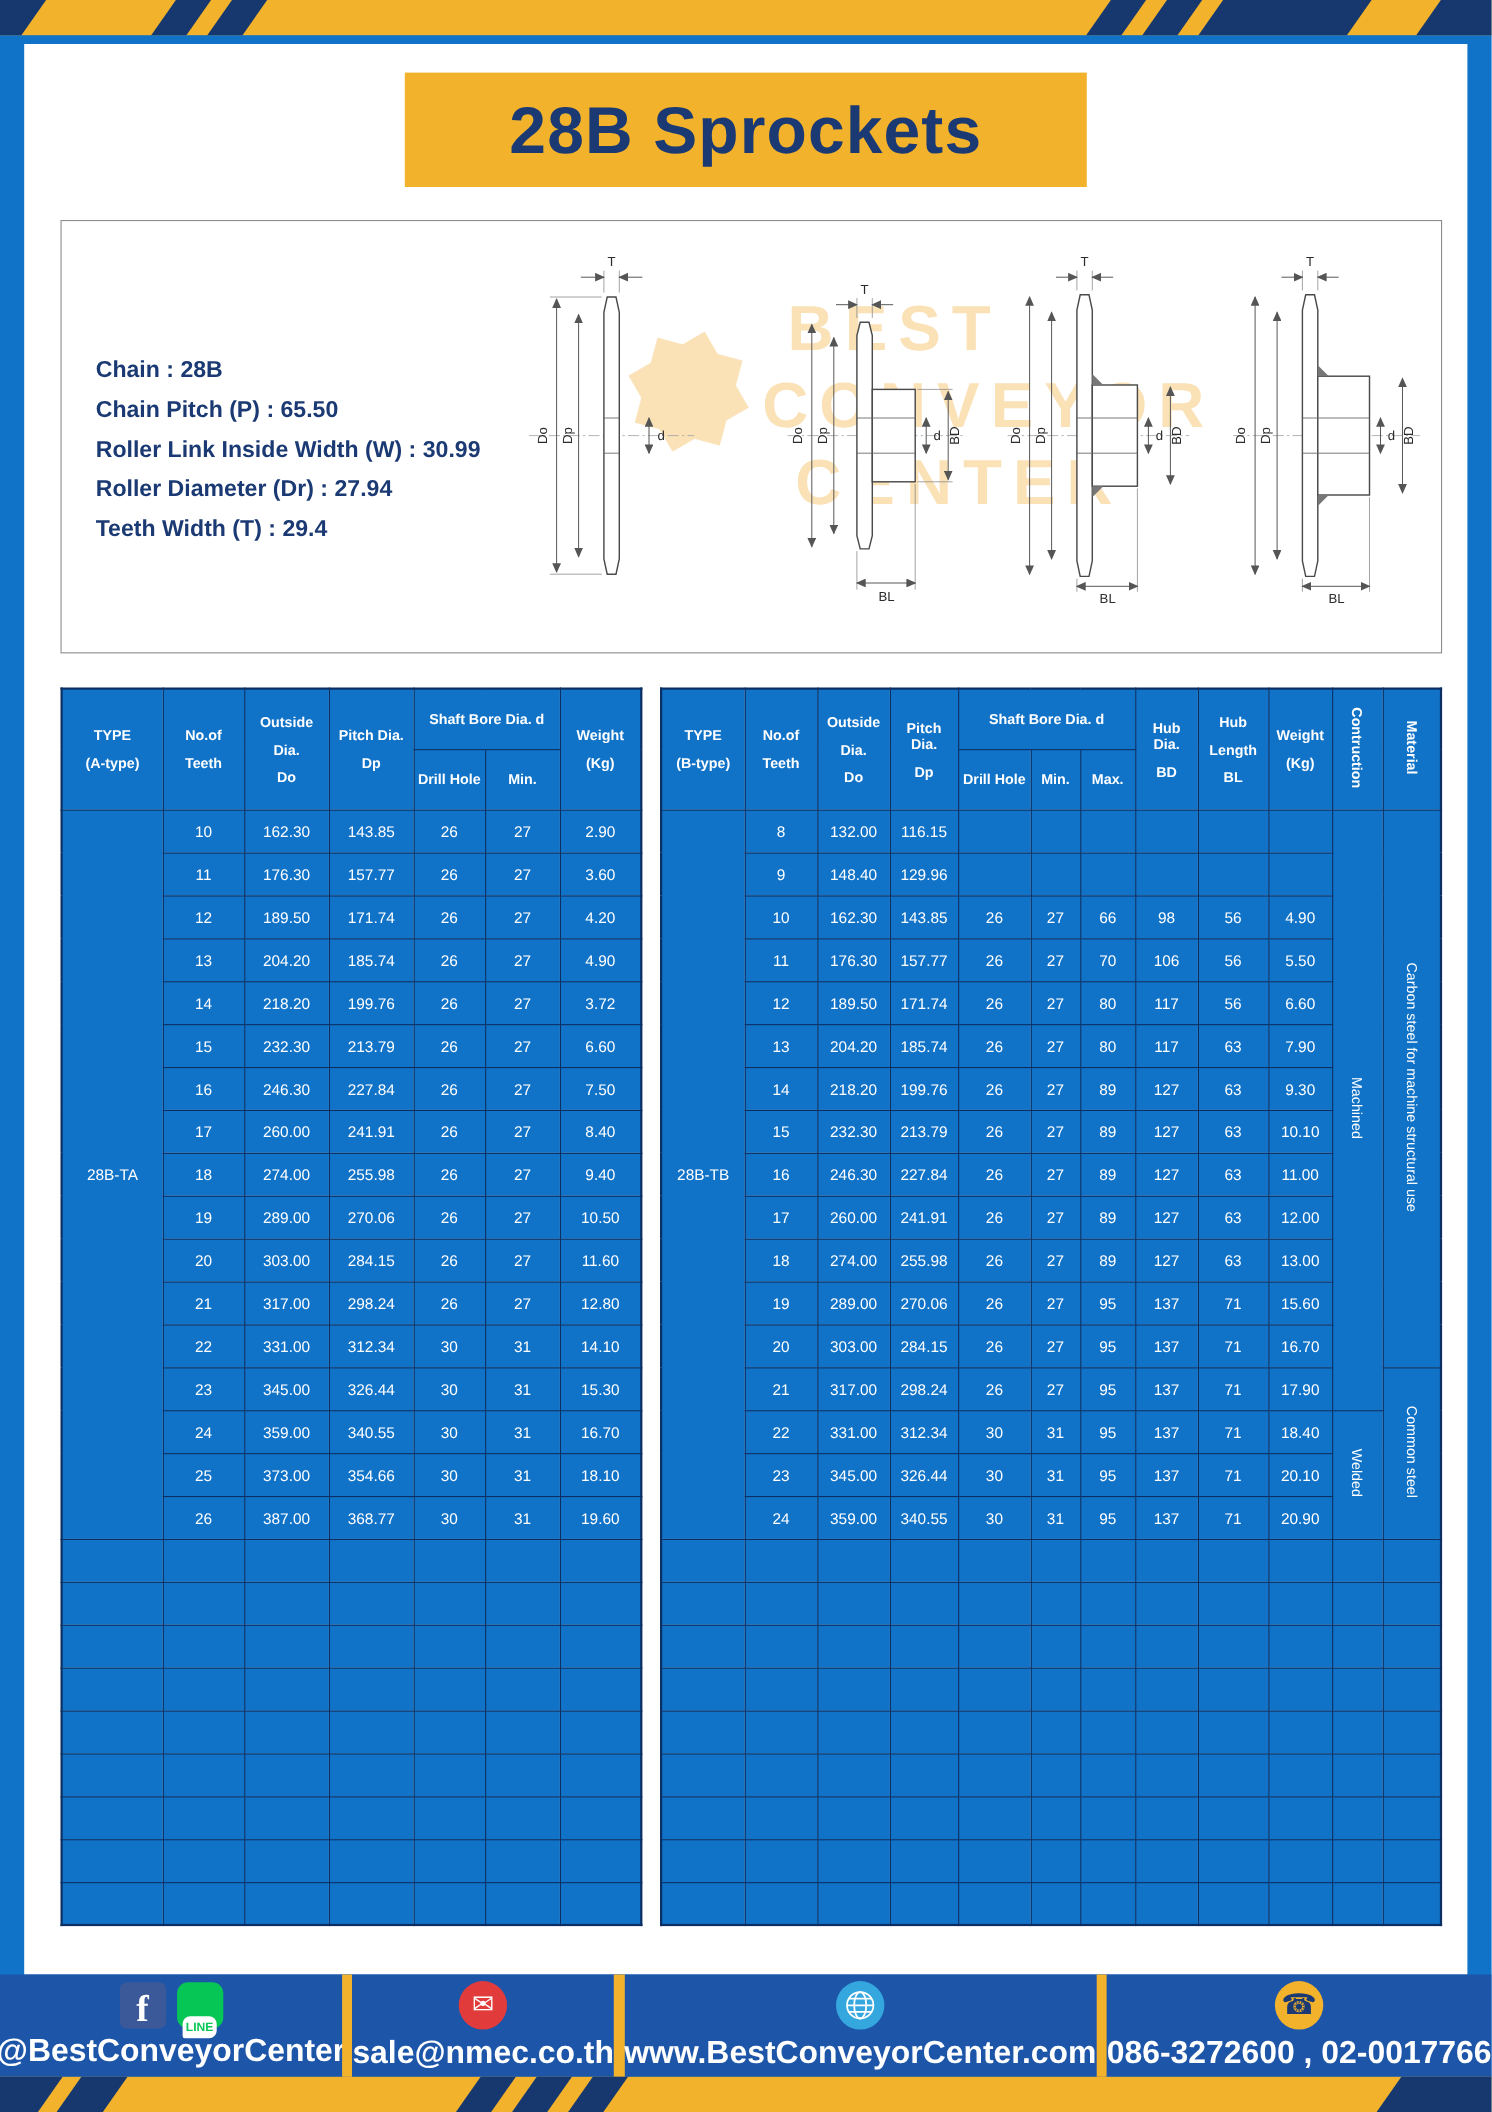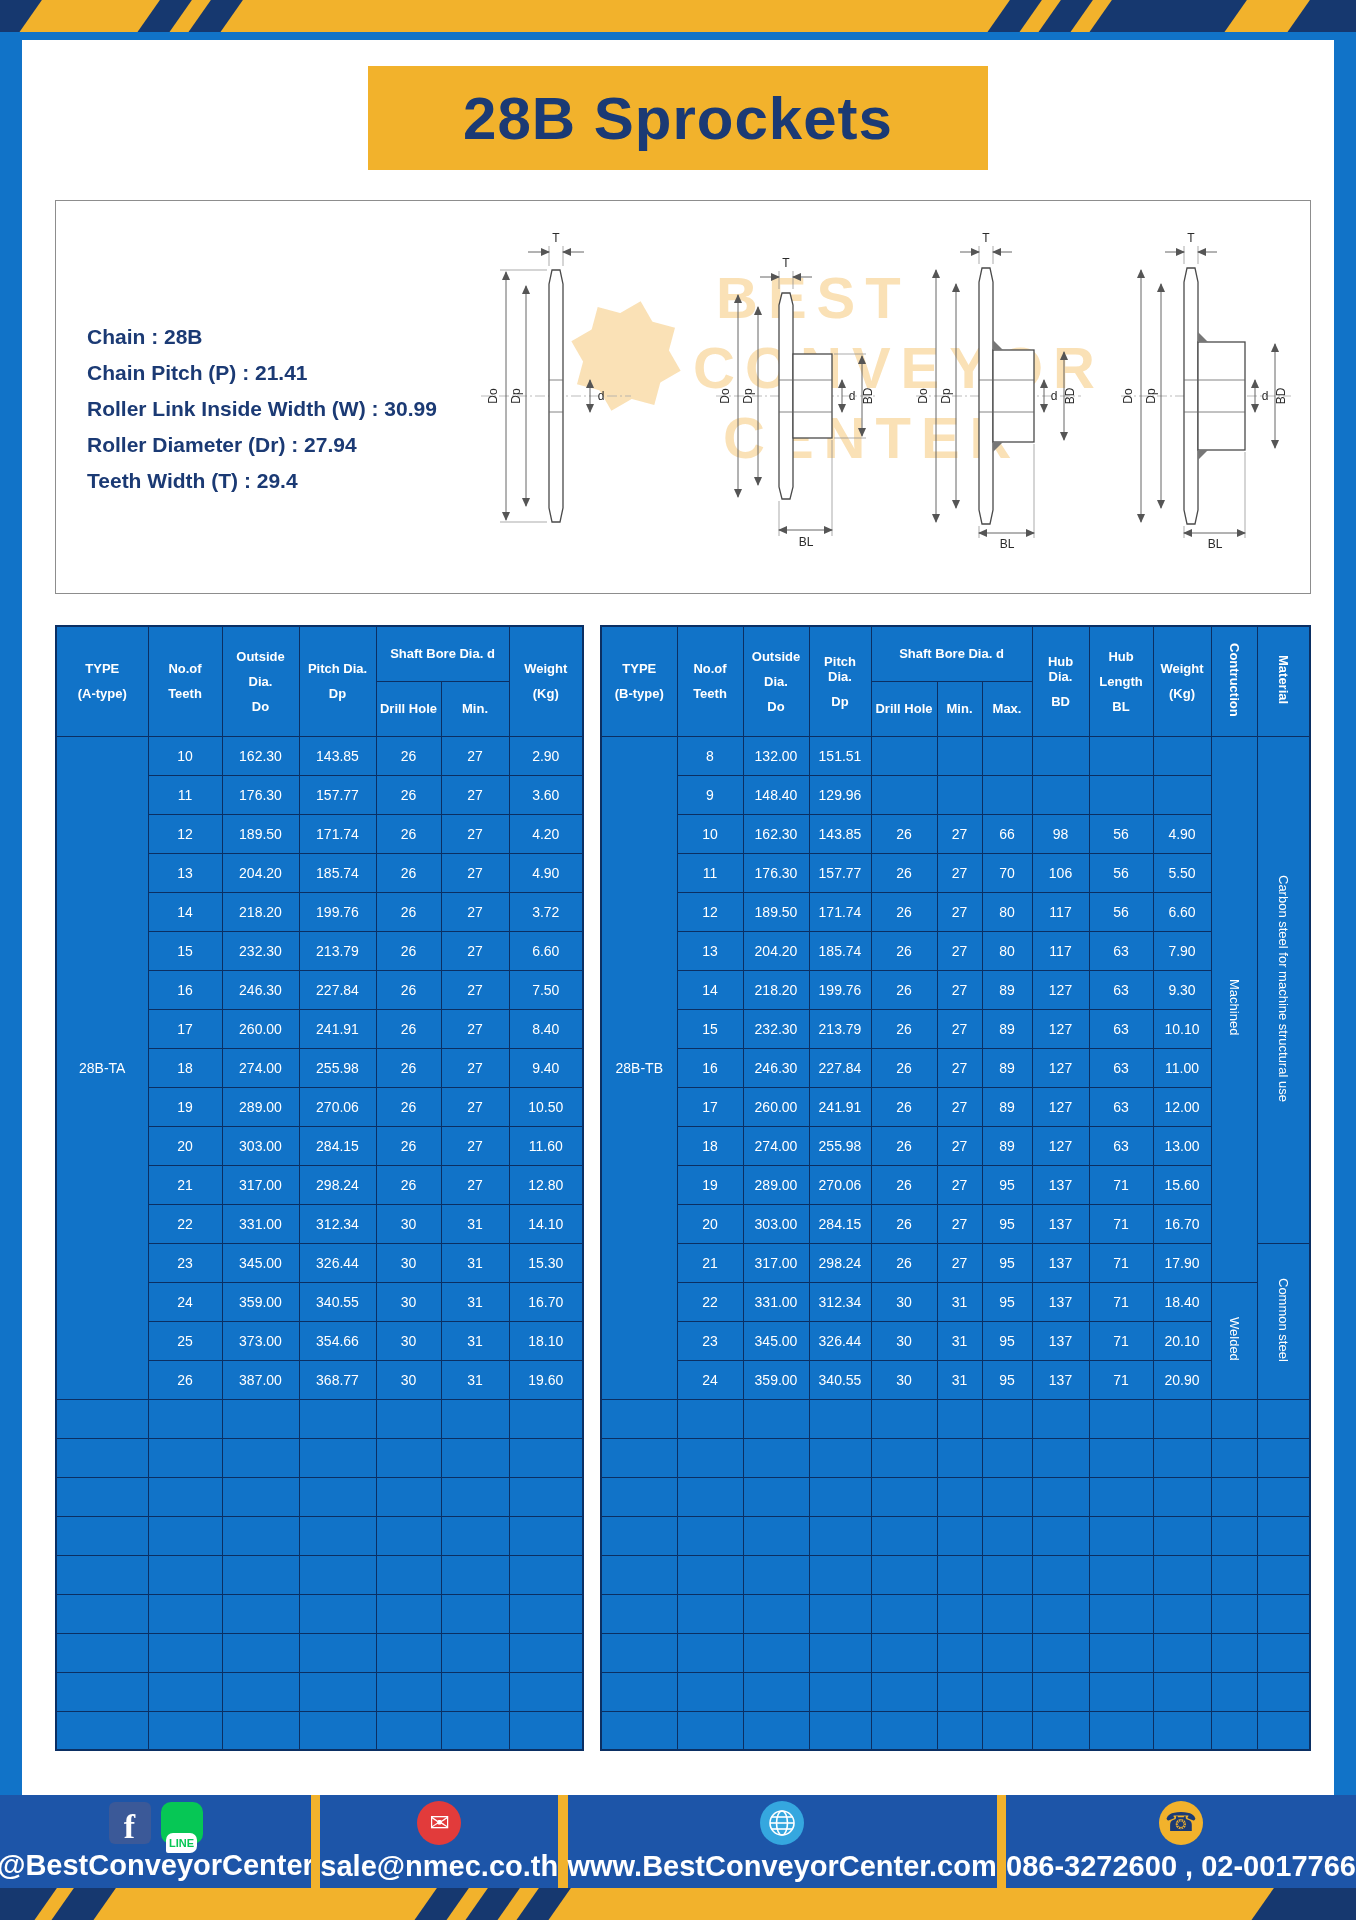--- a/index.html
+++ b/index.html
@@ -88,21 +88,21 @@
 
 <div class="content-white"></div>
 
 <div class="banner">
   <h1>28B Sprockets</h1>
 </div>
 
 <div class="spec-box">
   <div class="spec-list">
       <div class="spec-line">Chain  :  28B</div>
-      <div class="spec-line">Chain Pitch (P)  :  21.41</div>
+      <div class="spec-line">Chain Pitch (P)  :  65.50</div>
       <div class="spec-line">Roller Link Inside Width (W)  :  30.99</div>
       <div class="spec-line">Roller Diameter (Dr)  :  27.94</div>
       <div class="spec-line">Teeth Width (T)  :  29.4</div>
     </div>
 
   <svg class="drawings" viewBox="0 0 870 375">
     <defs>
       <marker id="mE" markerWidth="9" markerHeight="8" refX="8" refY="4" orient="auto" markerUnits="userSpaceOnUse">
           <path d="M0,0L9,4L0,8Z" fill="#555"></path>
         </marker>
@@ -550,21 +550,21 @@
       <th>Drill Hole</th>
       <th>Min.</th>
       <th>Max.</th>
     </tr>
   </thead>
   <tbody>
       <tr>
         <td class="type-cell" rowspan="17">28B-TB</td>
         <td>8</td>
         <td>132.00</td>
-        <td>151.51</td>
+        <td>116.15</td>
         <td>&nbsp;</td>
         <td>&nbsp;</td>
         <td>&nbsp;</td>
         <td>&nbsp;</td>
         <td>&nbsp;</td>
         <td>&nbsp;</td>
         <td class="vcell" rowspan="14"><span class="vtext">Machined</span></td>
         <td class="vcell" rowspan="13"><span class="vtext">Carbon steel for  machine structural use</span></td>
       </tr>
       <tr>

